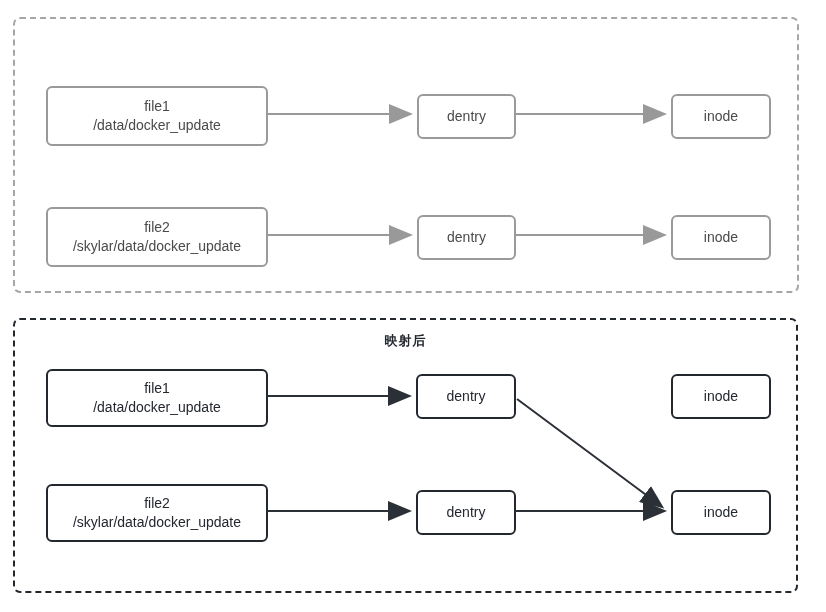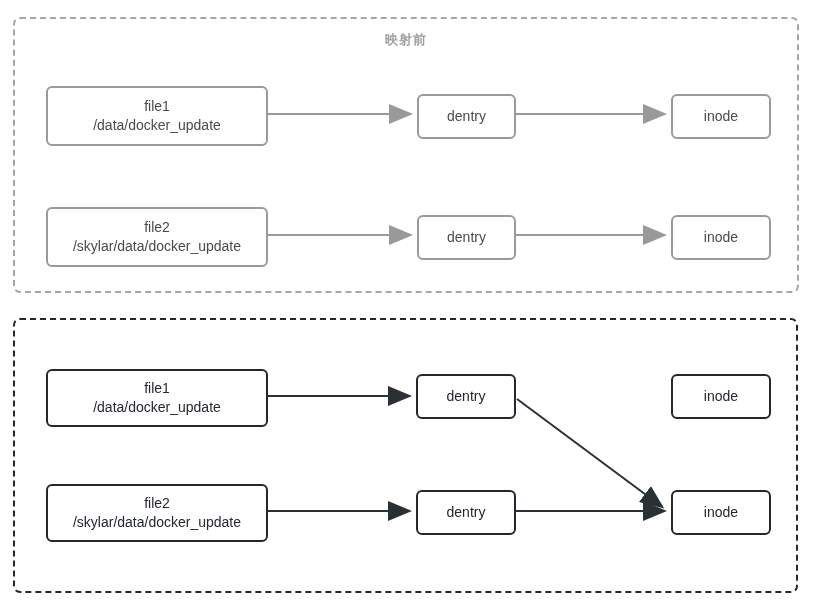--- a/index.html
+++ b/index.html
@@ -62,21 +62,20 @@
   svg.arrows { position: absolute; left: 0; top: 0; pointer-events: none; }
   .arrow-gray { stroke: #999999; stroke-width: 2; fill: none; }
   .arrow-dark { stroke: #2b2f36; stroke-width: 2; fill: none; }
 </style>
 </head>
 <body>
 
 <div class="canvas">
 
   <div class="section before">
-    <div class="section-title">映射前</div>
 
     <div class="node n-file1">
       <span>file1</span>
       <span>/data/docker_update</span>
     </div>
     <div class="node n-dentry1">
       <span>dentry</span>
     </div>
     <div class="node n-inode1">
       <span>inode</span>
@@ -88,20 +87,21 @@
     </div>
     <div class="node n-dentry2">
       <span>dentry</span>
     </div>
     <div class="node n-inode2">
       <span>inode</span>
     </div>
   </div>
 
   <div class="section after">
+    <div class="section-title">映射后</div>
 
     <div class="node n-file1">
       <span>file1</span>
       <span>/data/docker_update</span>
     </div>
     <div class="node n-dentry1">
       <span>dentry</span>
     </div>
     <div class="node n-inode1">
       <span>inode</span>

